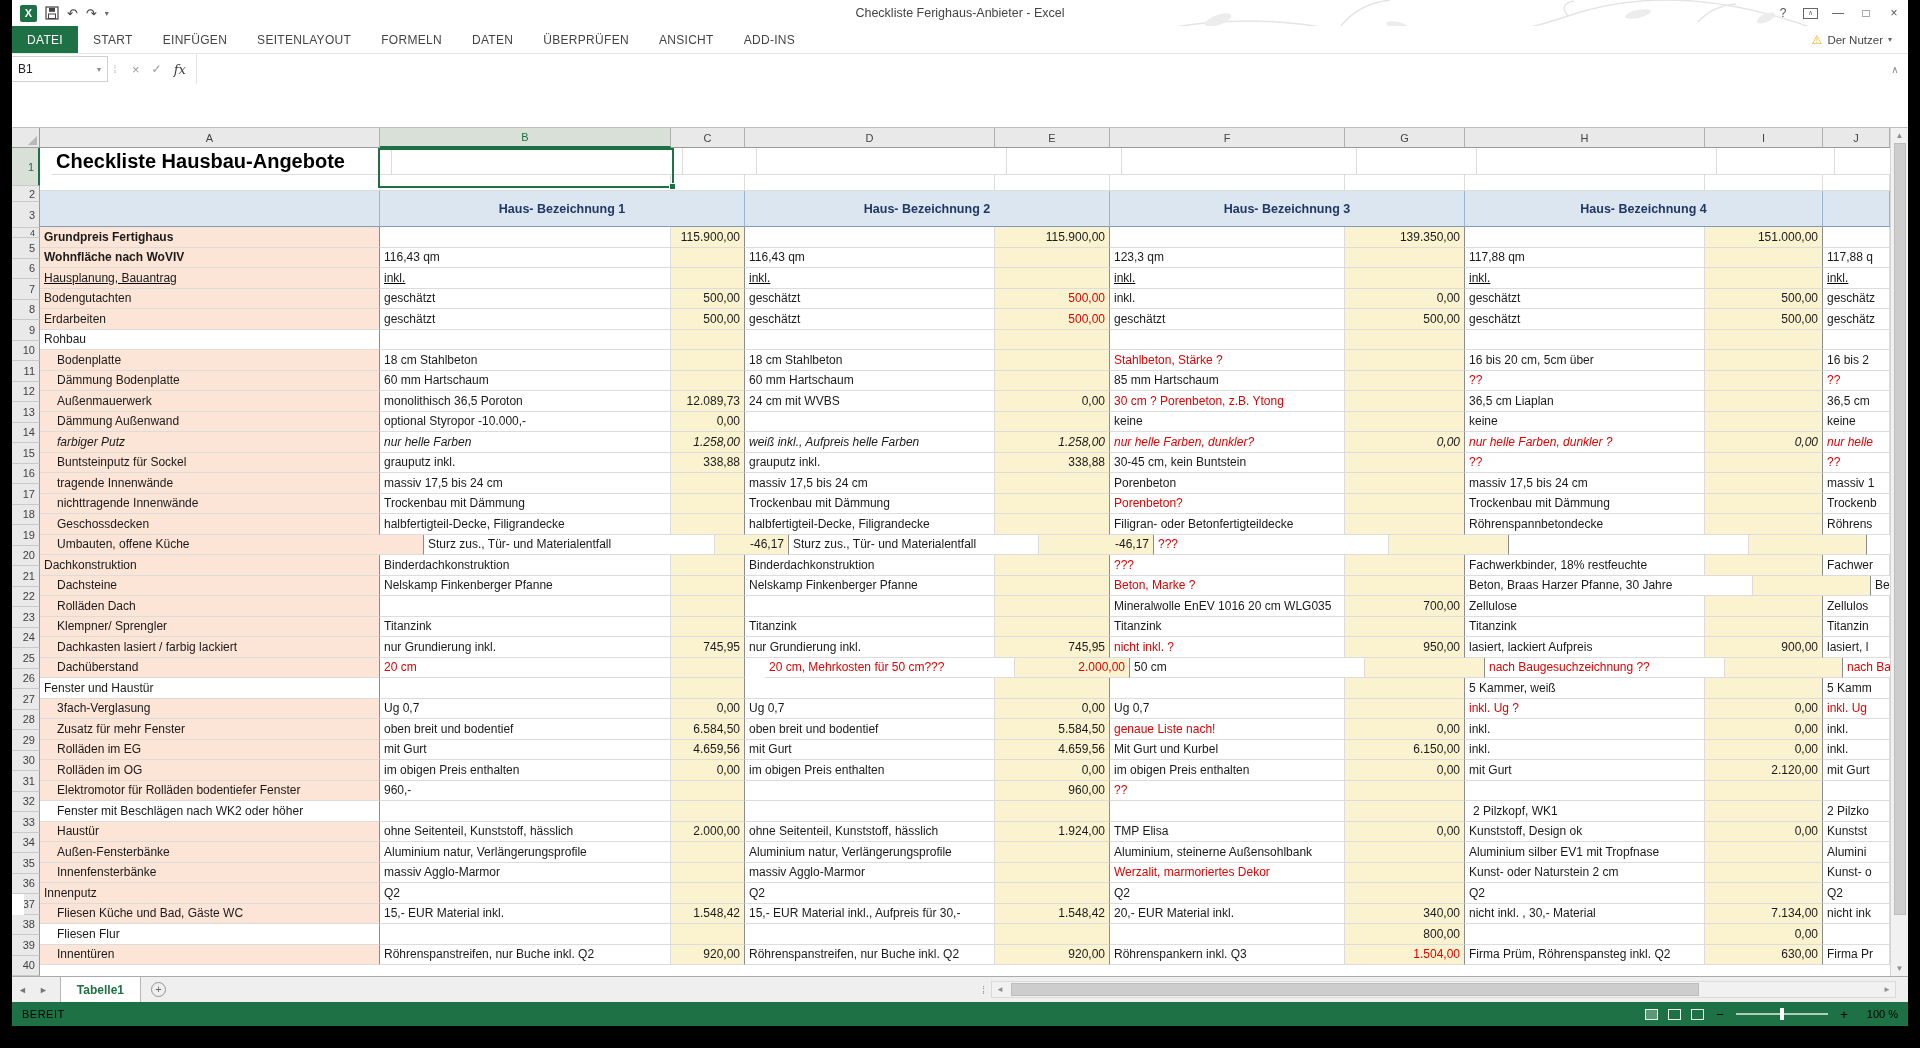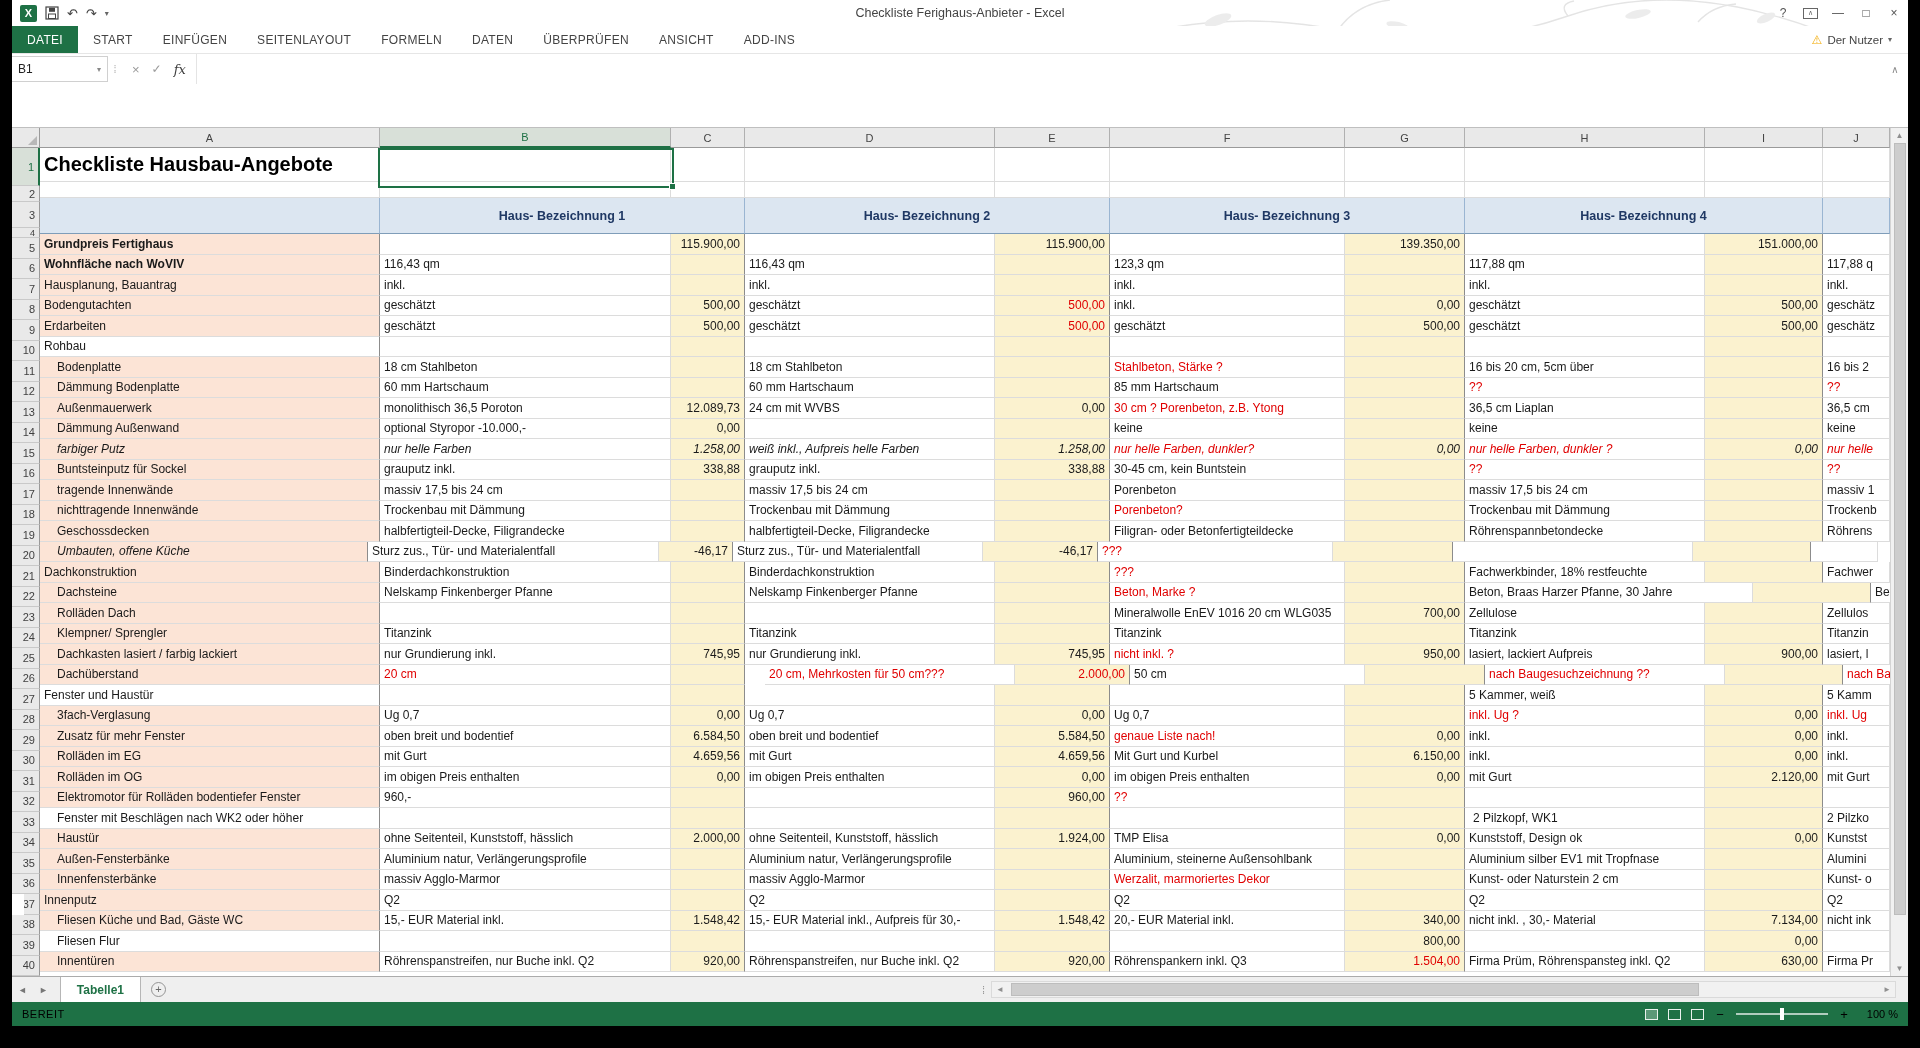--- a/index.html
+++ b/index.html
@@ -235,21 +235,21 @@
             <div class="rh" style="height: 20.5px;">33</div>
             <div class="rh" style="height: 20.5px;">34</div>
             <div class="rh" style="height: 20.5px;">35</div>
             <div class="rh" style="height: 20.5px;">36</div>
             <div class="rh" style="height: 20.5px; margin-left: 12px;">37</div>
             <div class="rh" style="height: 20.5px;">38</div>
             <div class="rh" style="height: 20.5px;">39</div>
             <div class="rh" style="height: 20.5px;">40</div>
           </div>
         <div id="dcol">
-            <div class="grow" style="height: 34px;">
+            <div class="grow" style="height: 27px; margin-left: 12px;">
               <div class="c tcell titlecell" style="width: 340px;">Checkliste Hausbau-Angebote</div>
               <div class="c tcell" style="width: 291px;"></div>
               <div class="c tcell" style="width: 74px;"></div>
               <div class="c tcell" style="width: 250px;"></div>
               <div class="c tcell" style="width: 115px;"></div>
               <div class="c tcell" style="width: 235px;"></div>
               <div class="c tcell" style="width: 120px;"></div>
               <div class="c tcell" style="width: 240px;"></div>
               <div class="c tcell" style="width: 118px;"></div>
               <div class="c tcell" style="width: 67px;"></div>
@@ -291,21 +291,21 @@
               <div class="c tcell" style="width: 291px;">116,43 qm</div>
               <div class="c vcell sep" style="width: 74px;"></div>
               <div class="c tcell" style="width: 250px;">116,43 qm</div>
               <div class="c vcell sep" style="width: 115px;"></div>
               <div class="c tcell" style="width: 235px;">123,3 qm</div>
               <div class="c vcell sep" style="width: 120px;"></div>
               <div class="c tcell" style="width: 240px;">117,88 qm</div>
               <div class="c vcell sep" style="width: 118px;"></div>
               <div class="c tcell" style="width: 67px;">117,88 q</div>
             </div>
-            <div class="grow" style="height: 20.5px;">
+            <div class="grow" style="height: 20.5px; text-decoration: underline;">
               <div class="c tcell sep afill" style="width: 340px;">Hausplanung, Bauantrag</div>
               <div class="c tcell" style="width: 291px;">inkl.</div>
               <div class="c vcell sep" style="width: 74px;"></div>
               <div class="c tcell" style="width: 250px;">inkl.</div>
               <div class="c vcell sep" style="width: 115px;"></div>
               <div class="c tcell" style="width: 235px;">inkl.</div>
               <div class="c vcell sep" style="width: 120px;"></div>
               <div class="c tcell" style="width: 240px;">inkl.</div>
               <div class="c vcell sep" style="width: 118px;"></div>
               <div class="c tcell" style="width: 67px;">inkl.</div>
@@ -448,21 +448,21 @@
               <div class="c vcell sep" style="width: 74px;"></div>
               <div class="c tcell" style="width: 250px;">halbfertigteil-Decke, Filigrandecke</div>
               <div class="c vcell sep" style="width: 115px;"></div>
               <div class="c tcell" style="width: 235px;">Filigran- oder Betonfertigteildecke</div>
               <div class="c vcell sep" style="width: 120px;"></div>
               <div class="c tcell" style="width: 240px;">Röhrenspannbetondecke</div>
               <div class="c vcell sep" style="width: 118px;"></div>
               <div class="c tcell" style="width: 67px;">Röhrens</div>
             </div>
             <div class="grow" style="height: 20.5px;">
-              <div class="c tcell sep afill ind" style="width: 328px; font-style: italic;">Umbauten, offene Küche</div>
+              <div class="c tcell sep afill ind" style="width: 384px;">Umbauten, offene Küche</div>
               <div class="c tcell" style="width: 291px;">Sturz zus., Tür- und Materialentfall</div>
               <div class="c vcell sep" style="width: 74px;">-46,17</div>
               <div class="c tcell" style="width: 250px;">Sturz zus., Tür- und Materialentfall</div>
               <div class="c vcell sep" style="width: 115px;">-46,17</div>
               <div class="c tcell red" style="width: 235px;">???</div>
               <div class="c vcell sep" style="width: 120px;"></div>
               <div class="c tcell" style="width: 240px;"></div>
               <div class="c vcell sep" style="width: 118px;"></div>
               <div class="c tcell" style="width: 67px;"></div>
             </div>

